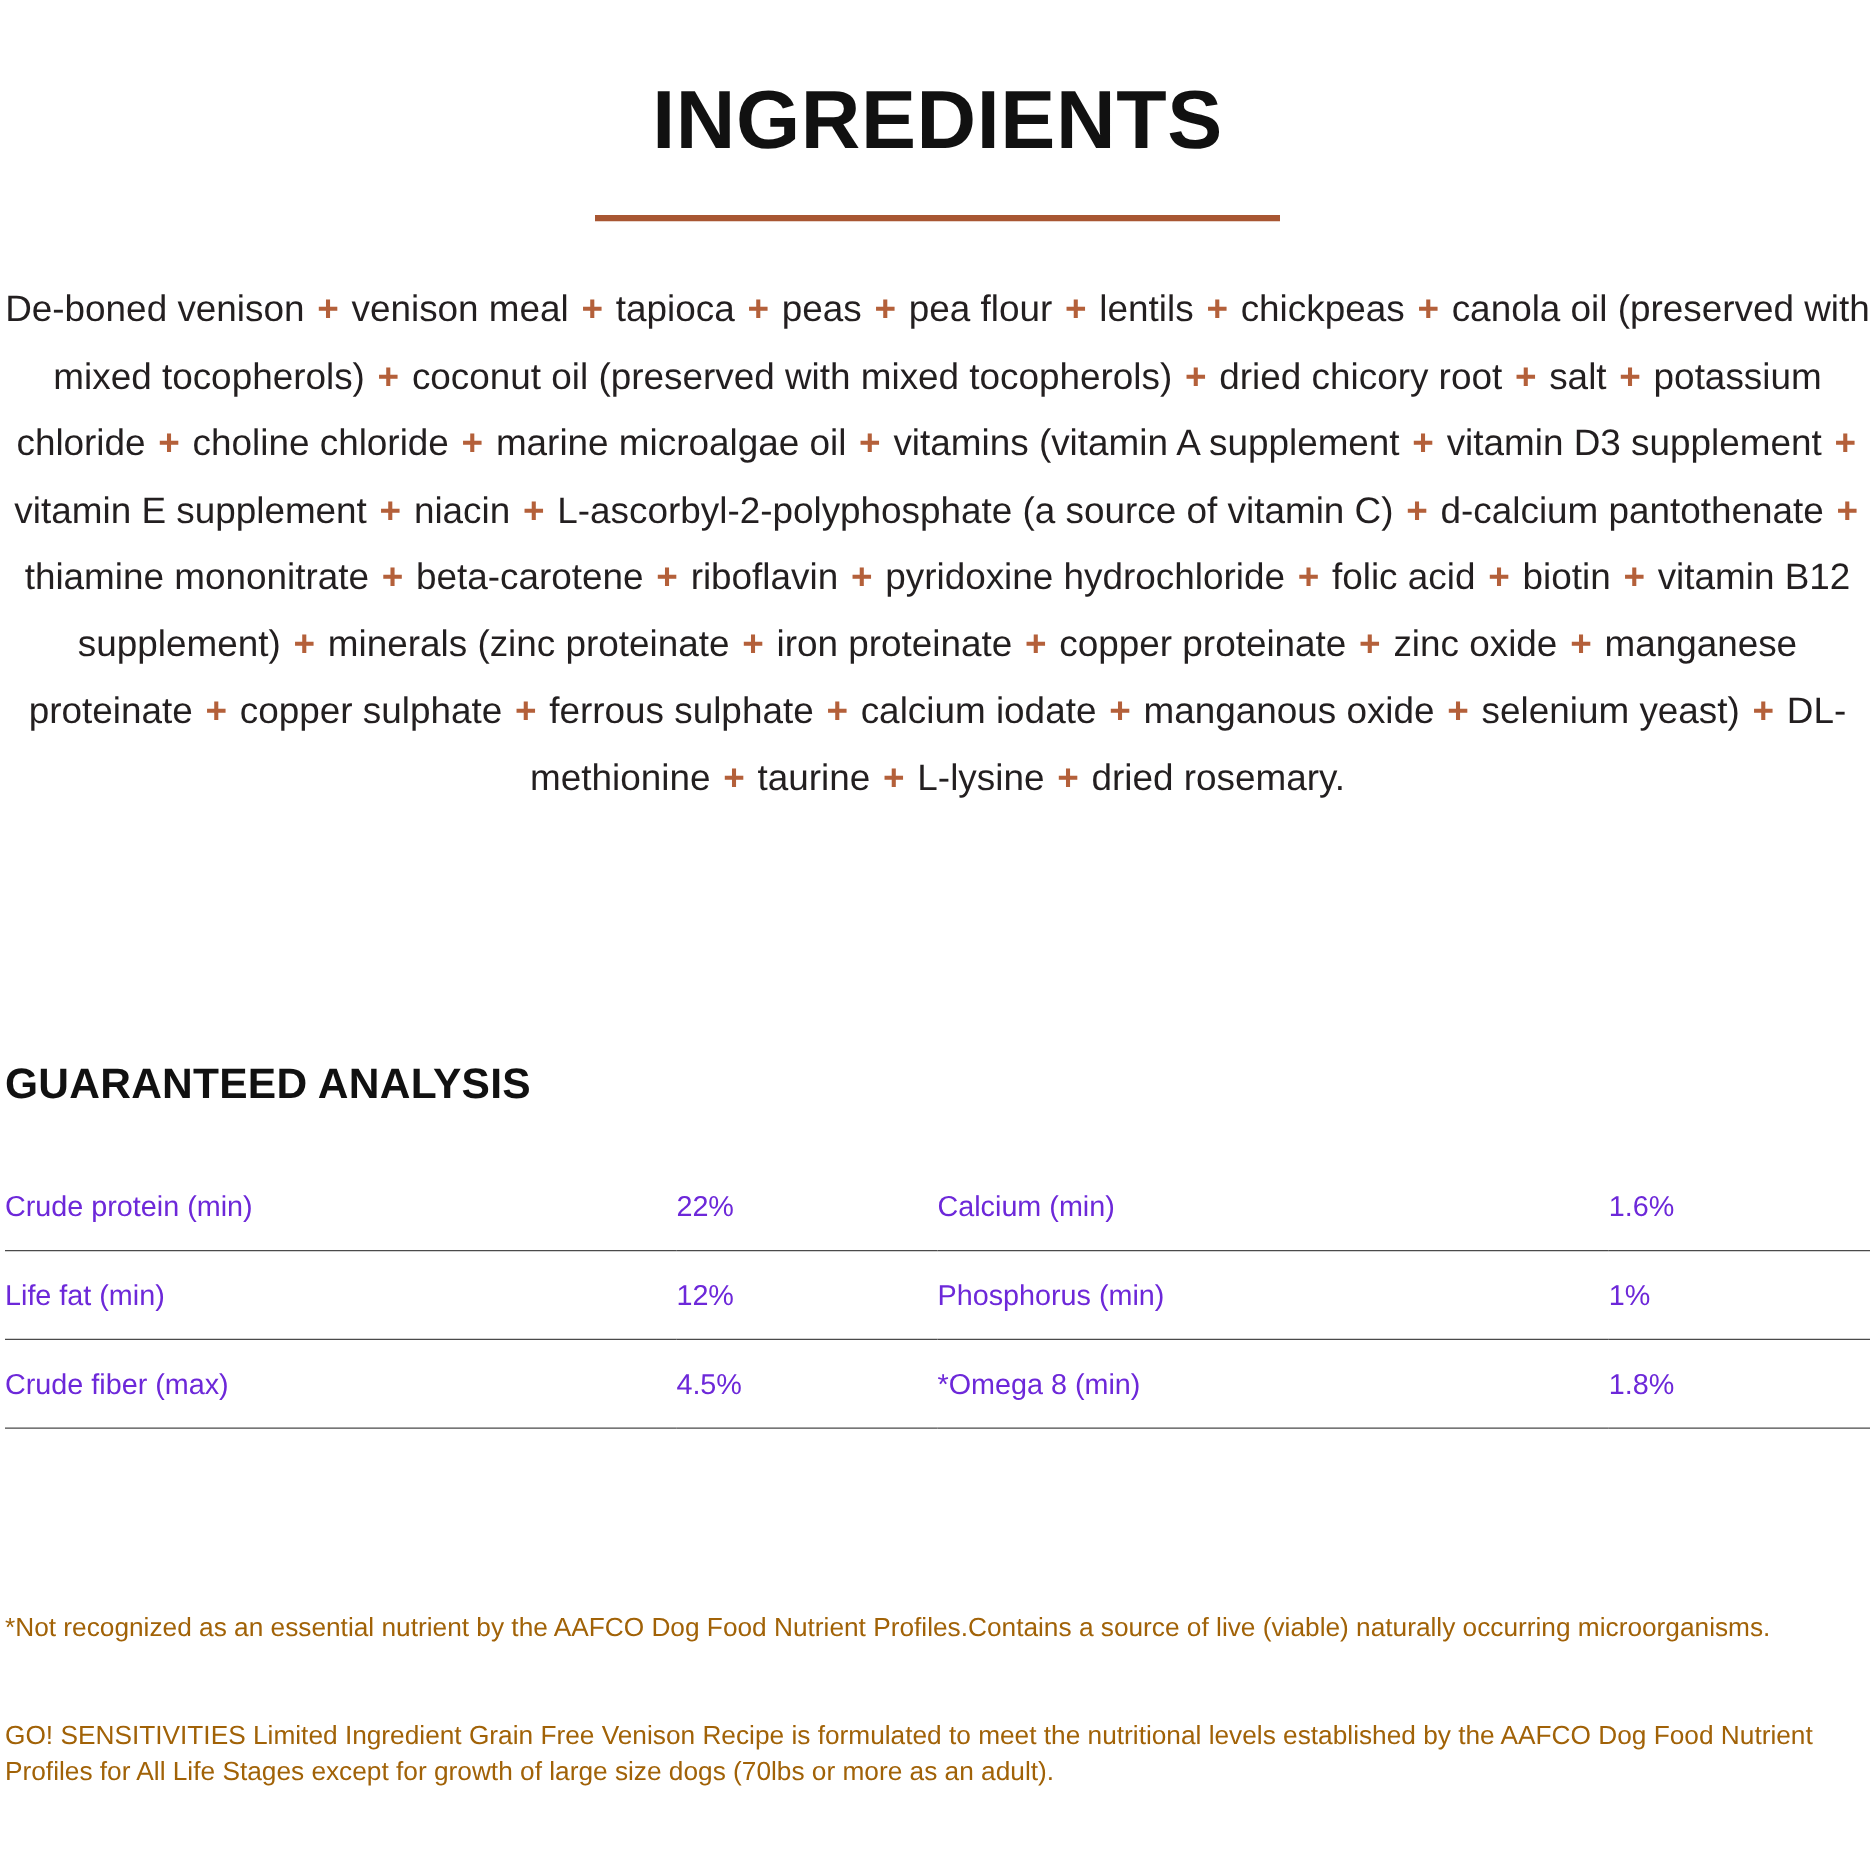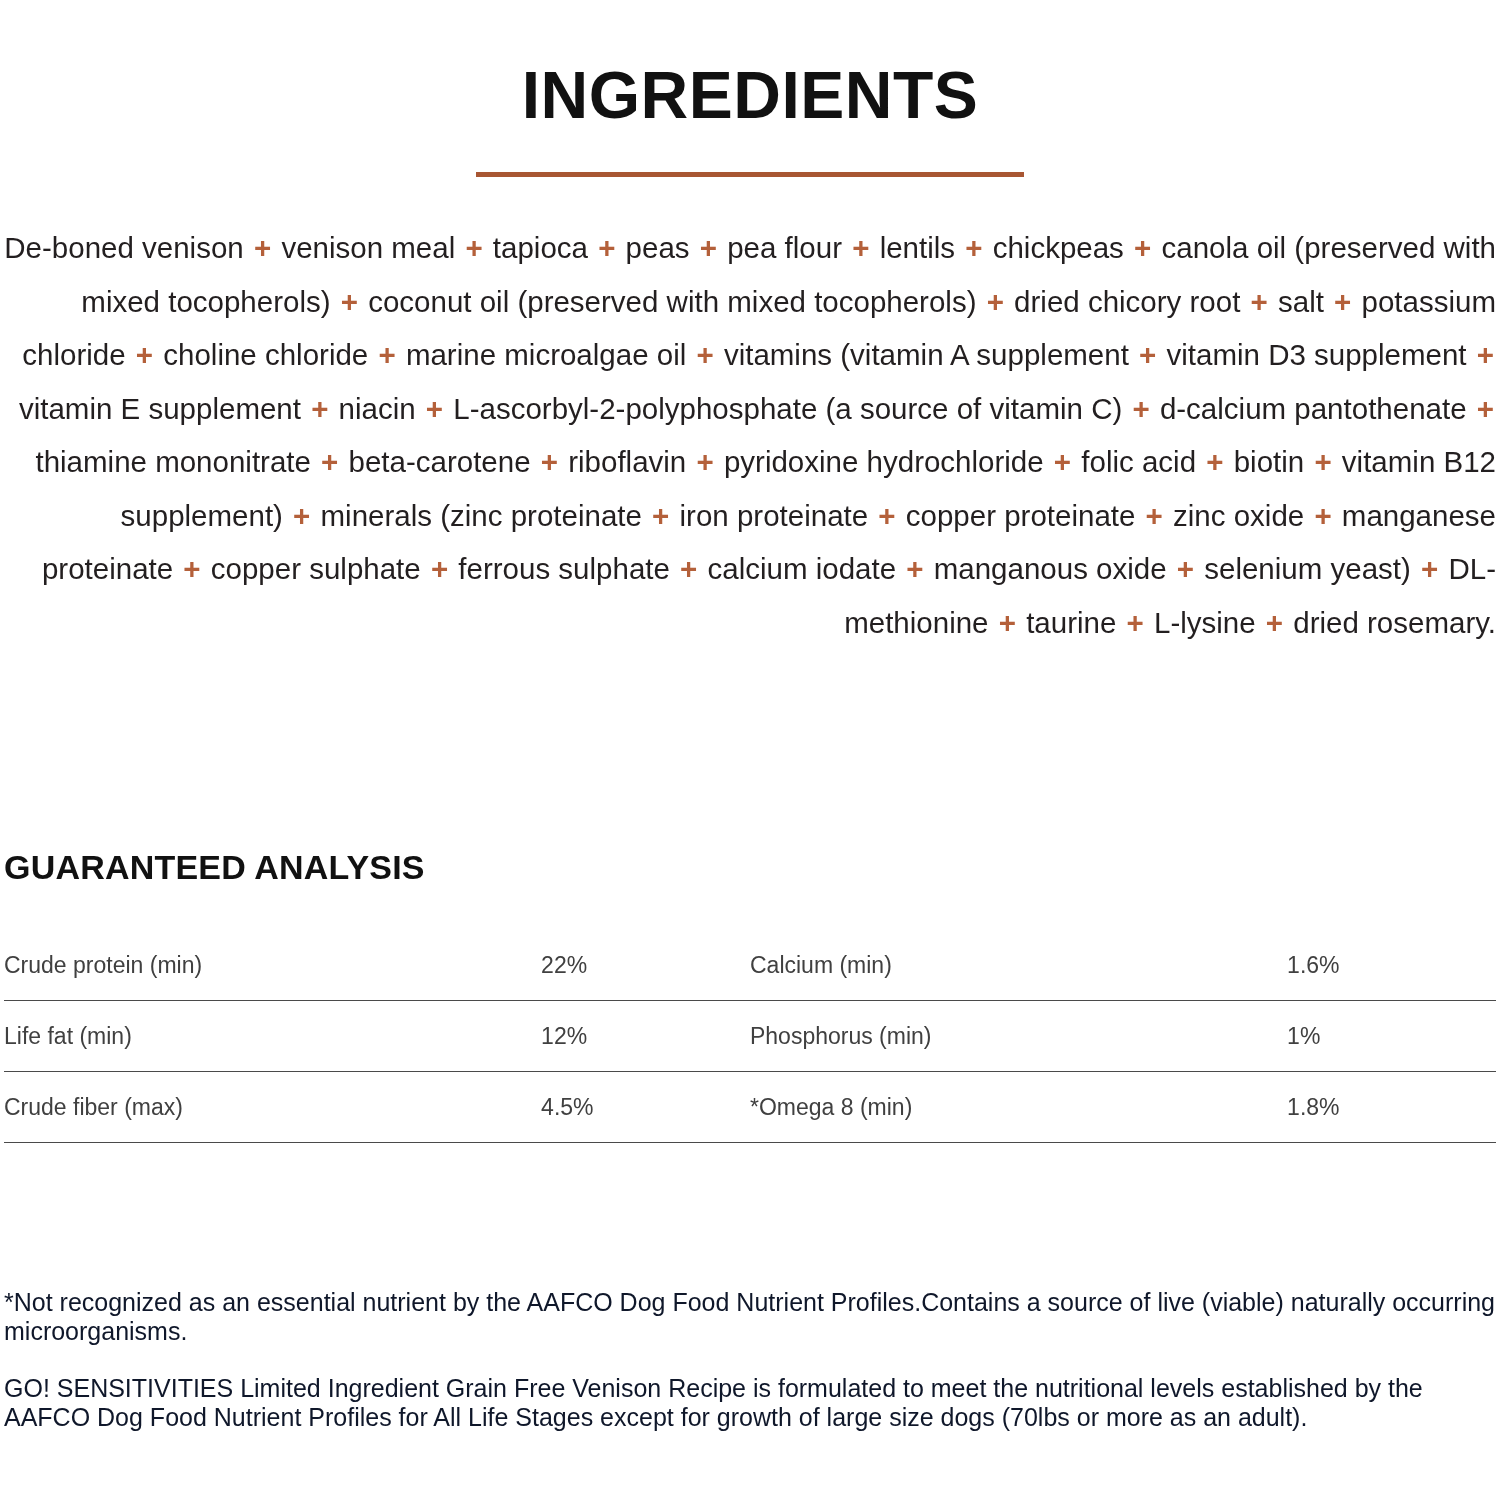--- a/index.html
+++ b/index.html
@@ -41,21 +41,21 @@
     background: #a85632;
     margin: 44px auto 0 auto;
   }
 
   
   .ing-body {
     margin: 44px auto 0 auto;
     width: 1500px;
     padding: 0 4px;
     box-sizing: border-box;
-    text-align: right;
+    text-align: center;
     font-size: 29.5px;
     line-height: 53.5px;
     color: #231f20;
     font-weight: 400;
   }
   .ing-body .plus {
     color: #b4603a;
     font-weight: 700;
     padding: 0 2px;
   }
@@ -71,44 +71,44 @@
     color: #111111;
     text-align: center;
   }
   .ga-table {
     position: absolute;
     left: 4px;
     top: 930px;
     width: 1492px;
     border-collapse: collapse;
     font-size: 23px;
-    color: #404040;
+    color: #6d28d9;
   }
   .ga-table td {
     padding: 22px 0 21px 0;
     border-bottom: 1.6px solid #4a4a4a;
     vertical-align: middle;
     font-weight: 400;
   }
   .ga-table tr:last-child td {
     border-bottom: 1.6px solid #4a4a4a;
   }
   .col-l-name { width: 36%; }
   .col-l-val  { width: 14%; }
   .col-r-name { width: 36%; margin-left: 48px; }
   .col-r-val  { width: 14%; margin-left: 20px; }
 
   
   .footnote {
     position: absolute;
     left: 4px;
     width: 1492px;
-    font-size: 25px;
+    font-size: 21px;
     line-height: 29px;
-    color: #0f172a;
+    color: #a16207;
   }
   .footnote-1 { top: 1288px; }
   .footnote-2 { top: 1374px; }
 </style>
 </head>
 <body>
 
 <div class="page">
 
   <div class="ing-header">

